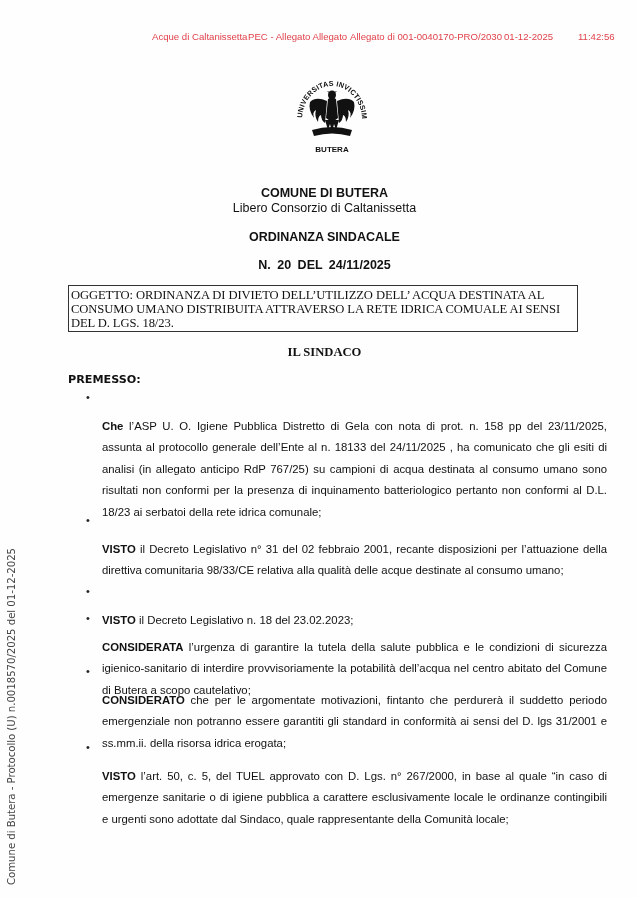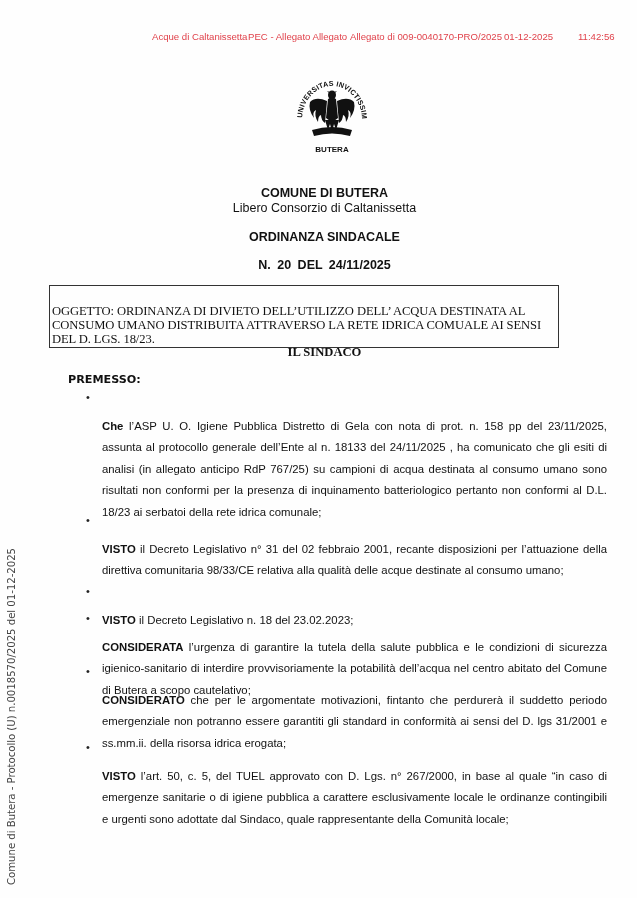--- a/index.html
+++ b/index.html
@@ -16,22 +16,22 @@
 
   .crest { position: absolute; left: 292px; top: 68px; width: 80px; height: 92px; }
 
   .head { position: absolute; left: 0; width: 637px; text-align: center;
     font-family: "Liberation Sans", sans-serif; color: #111; }
   .h-comune { top: 186px; font-size: 12.5px; font-weight: bold; left: 6px; }
   .h-consorzio { top: 201px; font-size: 12.5px; left: 6px; }
   .h-ordinanza { top: 230px; font-size: 12.5px; font-weight: bold; left: 6px; }
   .h-numero { top: 258px; font-size: 12.5px; font-weight: bold; left: 6px; word-spacing: 3px; }
 
-  .oggetto { position: absolute; left: 49px; top: 285px; width: 504px; height: 43px;
-    border: 1.5px solid #333; padding: 18px 2px 0 2px;
+  .oggetto { position: absolute; left: 68px; top: 285px; width: 504px; height: 43px;
+    border: 1.5px solid #333; padding: 2px 2px 0 2px;
     font-family: "Liberation Serif", serif; font-size: 12.6px; line-height: 14.2px; color: #111; letter-spacing: -0.1px; }
 
   .sindaco { position: absolute; left: 0; top: 345px; width: 637px; text-align: center;
     font-family: "Liberation Serif", serif; font-size: 12.6px; font-weight: bold; color: #111; left: 6px; }
 
   .premesso { position: absolute; left: 68px; top: 373px; font-family: "DejaVu Sans", sans-serif;
     font-size: 11.2px; font-weight: bold; color: #111; text-align: center; }
 
   .items { position: absolute; left: 0; top: 388px; width: 637px; }
   .item { position: absolute; left: 0; width: 637px; }
@@ -42,21 +42,21 @@
   .item-text b { font-weight: bold; }
 </style>
 </head>
 <body>
 
 <div class="page">
 
   <div class="stamp-top">
     <span class="s1">Acque di Caltanissetta</span>
     <span class="s2">PEC - Allegato Allegato</span>
-    <span class="s3">Allegato di 009-0040170-PRO/2025</span>
+    <span class="s3">Allegato di 001-0040170-PRO/2030</span>
     <span class="s4">01-12-2025</span>
     <span class="s5">11:42:56</span>
   </div>
 
   <div class="side-stamp">Comune di Butera - Protocollo (U) n.0018570/2025 del 01-12-2025</div>
 
   <svg class="crest" viewBox="0 0 80 92">
     <defs>
       <path id="arcPath" d="M 10 52 A 30 34 0 1 1 70 52"></path>
     </defs>

